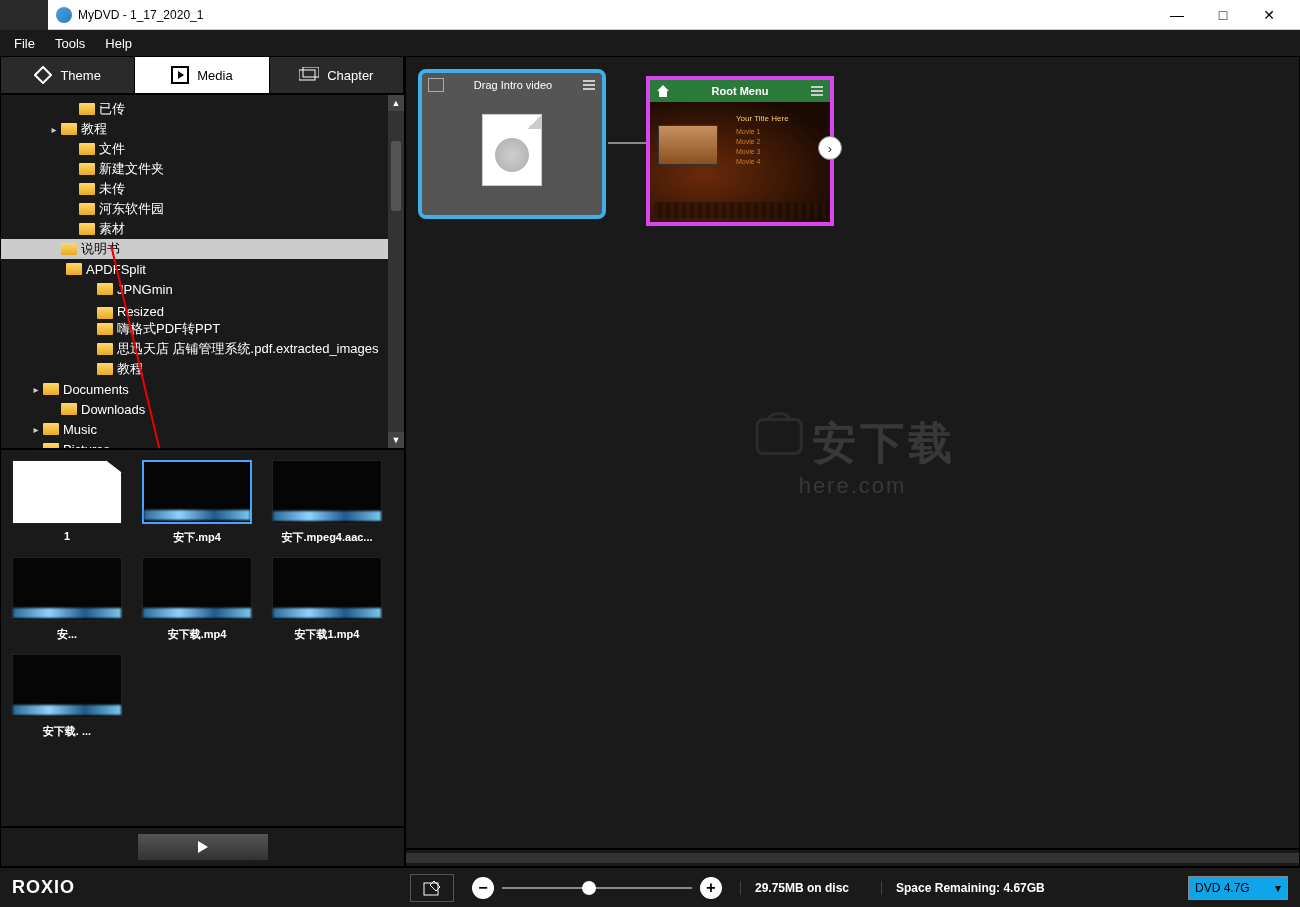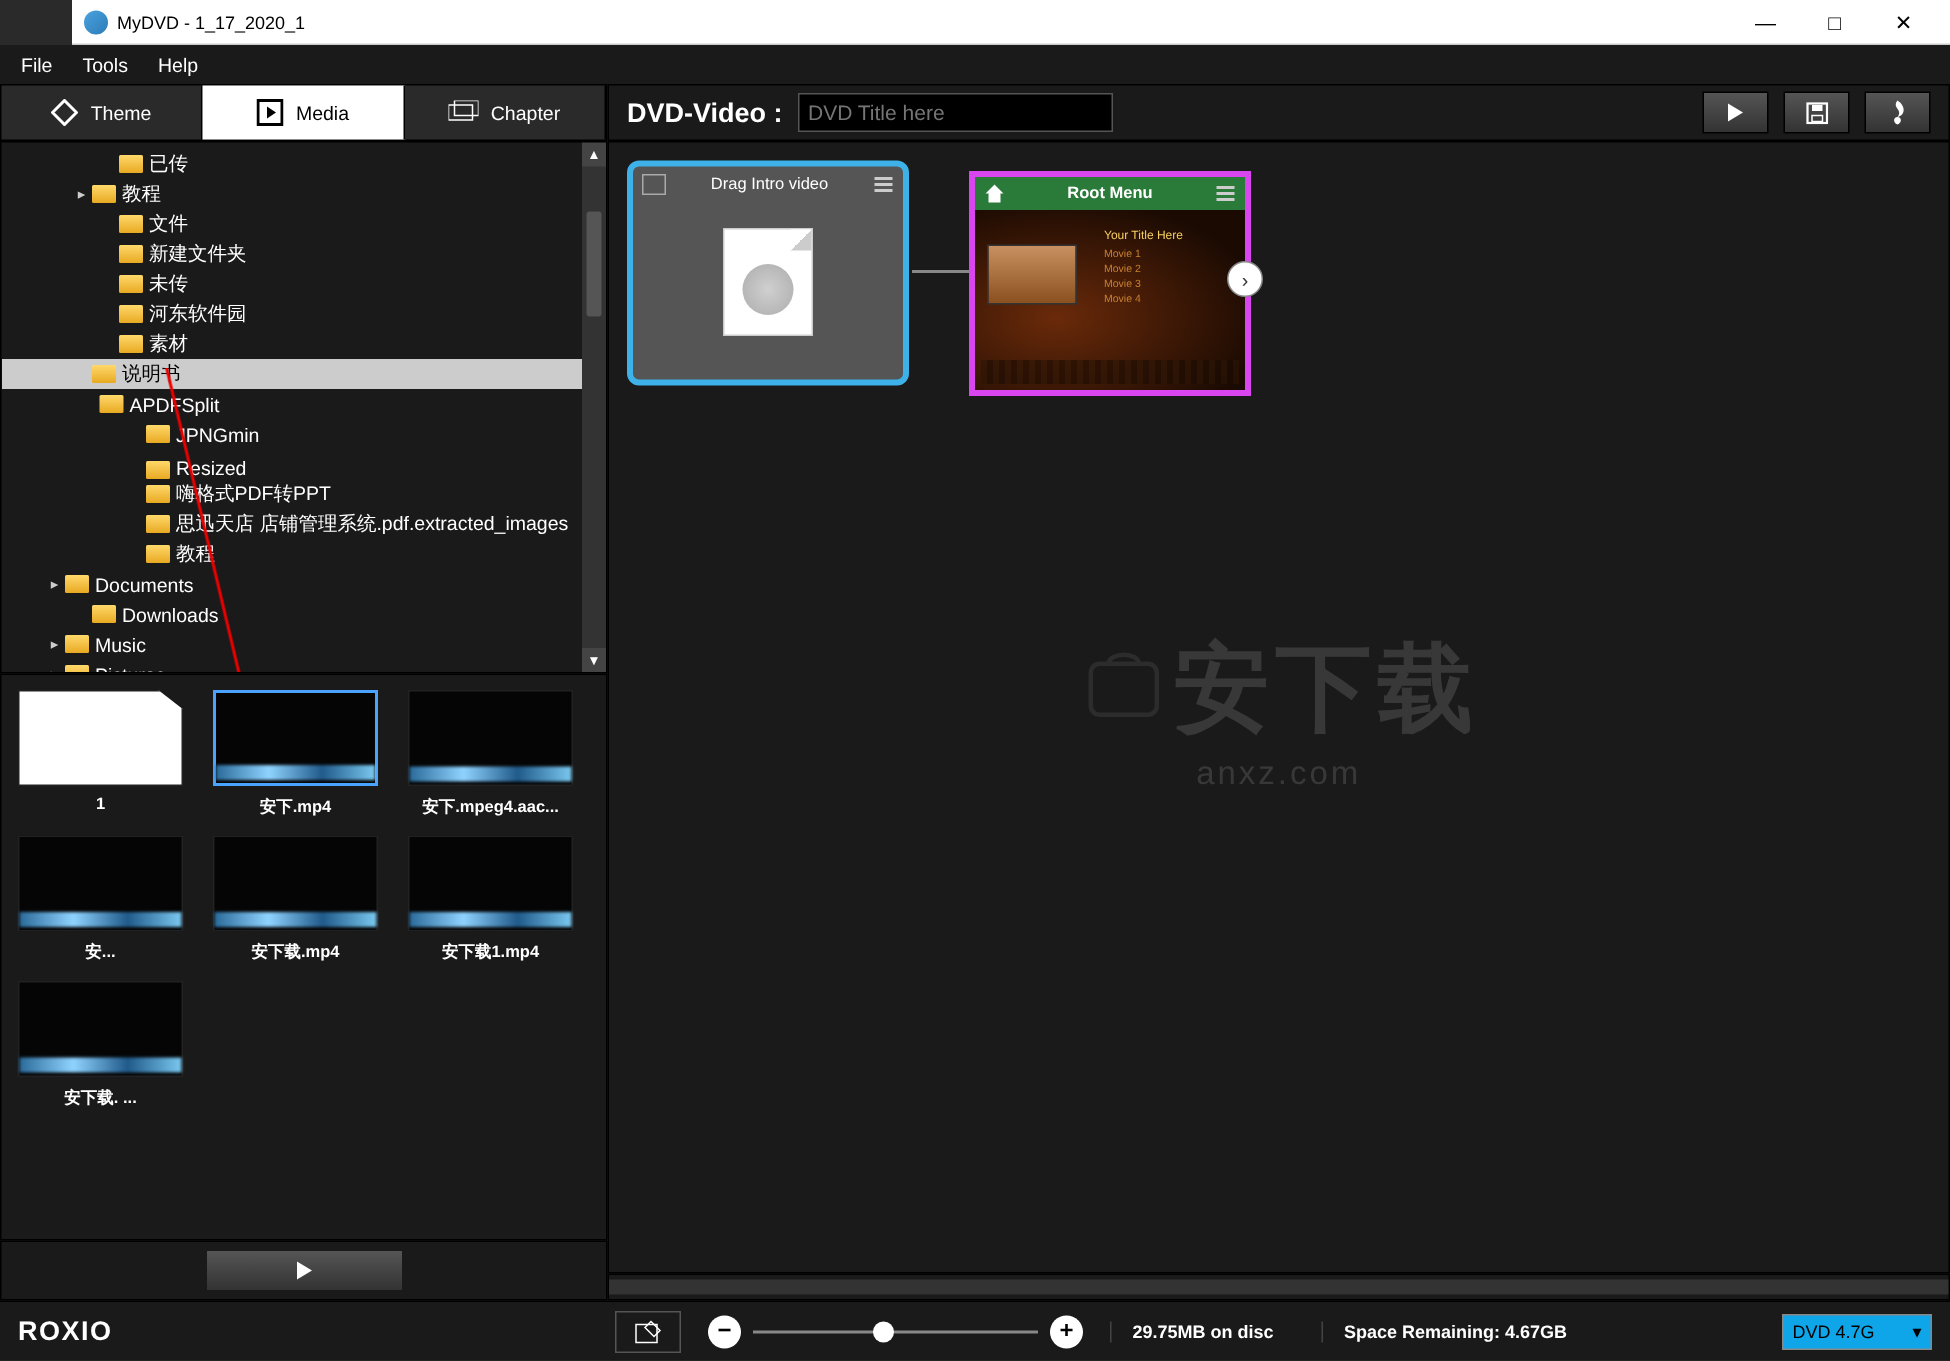--- a/index.html
+++ b/index.html
@@ -81,21 +81,21 @@
 .menubox .photo { position:absolute; left:8px; top:45px; width:60px; height:40px; background:linear-gradient(#c89060,#8a5020); border:1px solid #333; }
 .menubox .mtitle { position:absolute; left:86px; top:34px; font-size:8px; color:#f5d060; }
 .menubox .mitem { position:absolute; left:86px; font-size:7px; color:#c88030; }
 .menubox .filmstrip { position:absolute; left:4px; right:4px; bottom:4px; height:16px; background:repeating-linear-gradient(90deg,#2a1505 0 4px,#1a0a02 4px 8px); opacity:0.6; }
 .menubox .nextbtn { position:absolute; right:-12px; top:56px; width:24px; height:24px; background:#fff; border-radius:50%; border:1px solid #888; display:flex;align-items:center;justify-content:center;color:#333; cursor:pointer; }
 
 .connector { position:absolute; left:202px; top:85px; width:38px; height:2px; background:#888; }
 
 
 .watermark { position:absolute; left:50%; top:50%; transform:translate(-50%,-50%); text-align:center; color:#666; opacity:0.4; pointer-events:none; }
-.watermark .big { font-size:64px; font-weight:bold; letter-spacing:4px; }
+.watermark .big { font-size:44px; font-weight:bold; letter-spacing:4px; }
 .watermark .small { font-size:22px; letter-spacing:2px; }
 
 
 .rscroll { height: 18px; background:#1a1a1a; border:1px solid #000; position:relative; }
 .rscroll .track { position:absolute; left:0; right:0; top:3px; bottom:3px; background:#333; }
 
 
 .footer { height: 40px; background: #1a1a1a; display: flex; align-items: center; padding: 0 12px; gap: 18px; border-top:1px solid #000; }
 .brand { font-weight: bold; font-size: 18px; letter-spacing: 1px; min-width:380px; }
 .editbtn { width:44px; height:28px; border:1px solid #555; display:flex; align-items:center; justify-content:center; cursor:pointer; }
@@ -309,42 +309,20 @@
     <div class="playrow">
       <div class="btn">
         <svg width="14" height="14">
             <path d="M2 1 L12 7 L2 13 Z" fill="#fff"></path>
           </svg>
       </div>
     </div>
   </div>
 
   <div class="right">
-    <div class="rheader">
-      <span class="lbl">DVD-Video :</span>
-      <input class="titlein" placeholder="DVD Title here" style="">
-      <div class="grow"></div>
-      <div class="rbtn">
-          <svg width="14" height="14">
-            <path d="M2 1 L12 7 L2 13 Z" fill="#fff"></path>
-          </svg>
-        </div>
-      <div class="rbtn">
-          <svg width="15" height="15">
-            <rect x="1" y="1" width="13" height="13" fill="none" stroke="#fff" stroke-width="1.5"></rect>
-            <rect x="4" y="2" width="7" height="4" fill="#fff"></rect>
-            <rect x="4" y="9" width="7" height="4" fill="none" stroke="#fff"></rect>
-          </svg>
-        </div>
-      <div class="rbtn">
-          <svg width="15" height="18">
-            <path d="M7 1 C3 6 11 7 7 12 C12 11 13 5 7 1 M7 12 C4 12 4 16 7 17 C10 16 10 12 7 12" fill="#fff"></path>
-          </svg>
-        </div>
-    </div>
 
     <div class="canvas">
       <div class="introbox">
         <div class="hdr">
           <div class="ico"></div>
           <div class="txt">Drag Intro video</div>
           <svg width="14" height="14">
               <rect x="1" y="2" width="12" height="2" fill="#ccc"></rect>
               <rect x="1" y="6" width="12" height="2" fill="#ccc"></rect>
               <rect x="1" y="10" width="12" height="2" fill="#ccc"></rect>
@@ -375,21 +353,21 @@
         <div class="mitem" style="top:78px">Movie 4</div>
         <div class="filmstrip"></div>
         <div class="nextbtn">›</div>
       </div>
       <div class="watermark">
         <svg width="60" height="50" style="opacity:0.6">
             <rect x="8" y="12" width="44" height="34" rx="6" fill="none" stroke="#666" stroke-width="3"></rect>
             <path d="M20 12 C20 4 40 4 40 12" fill="none" stroke="#666" stroke-width="3"></path>
           </svg>
         <span class="big">安下载</span><br>
-        <span class="small">anxz.com</span>
+        <span class="small">here.com</span>
       </div>
     </div>
     <div class="rscroll">
         <div class="track"></div>
       </div>
   </div>
 </div>
 
 <div class="footer">
   <div class="brand">ROXIO</div>

